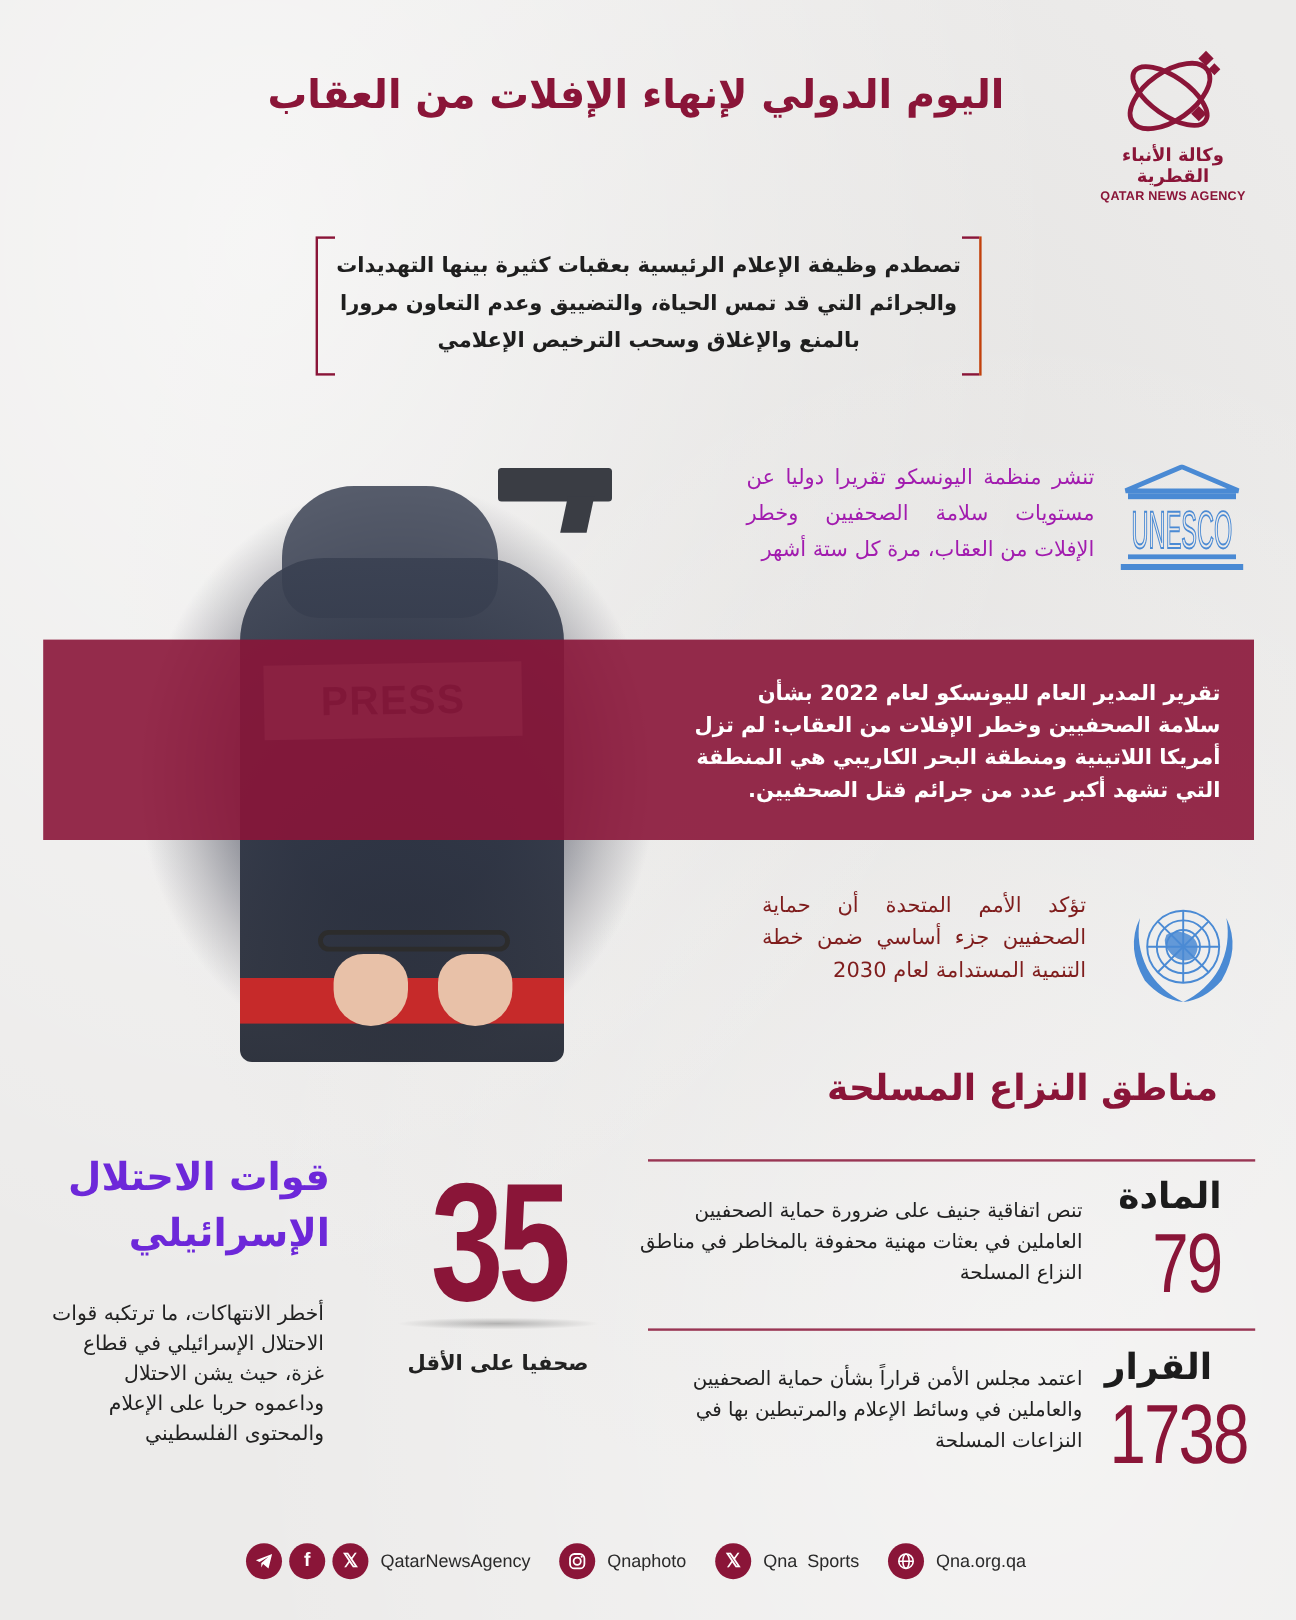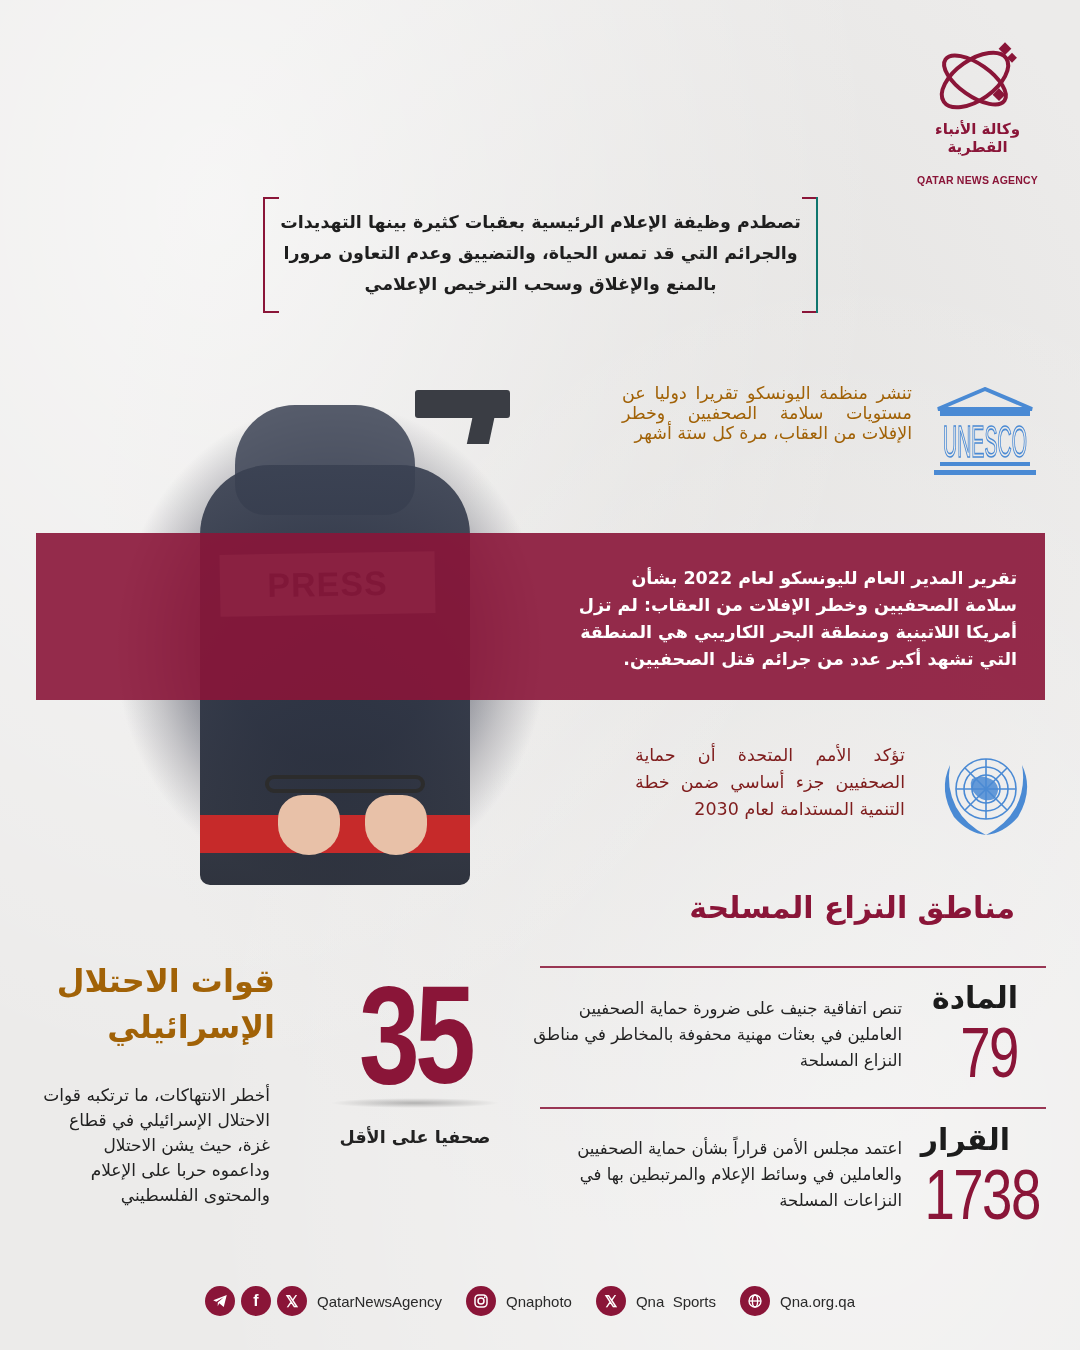--- a/index.html
+++ b/index.html
@@ -14,29 +14,29 @@
       radial-gradient(ellipse at 60% 40%, rgba(210,208,205,0.35), transparent 60%);
     font-family: "DejaVu Sans", sans-serif;
     color: #2a2a2a;
   }
   .abs { position: absolute; }
 
   
   .logo { left: 905px; top: 38px; width: 145px; height: 128px; text-align: center; }
   .logo svg { display: block; margin: 0 auto; }
   .logo-ar { font-size: 15px; font-weight: bold; color: #8a1538; direction: rtl; margin-top: 2px; }
-  .logo-en { font-family: "Liberation Sans", sans-serif; font-size: 10.5px; font-weight: bold; color: #8a1538; letter-spacing: 0.2px; margin-top: 18px; }
+  .logo-en { font-family: "Liberation Sans", sans-serif; font-size: 10.5px; font-weight: bold; color: #8a1538; letter-spacing: 0.2px; margin-top: 2px; }
 
   
   .title { right: 210px; top: 55px; width: 680px; text-align: center; direction: rtl;
     color: #8a1538; font-weight: bold; font-size: 33px; line-height: 48px; }
 
   
   .intro { left: 263px; top: 197px; width: 555px; height: 116px;
-    border-left: 2px solid #8a1538; border-right: 2px solid #0f766e; }
+    border-left: 2px solid #8a1538; border-right: 2px solid #c2410c; }
   .intro::before, .intro::after { content: ""; position: absolute; left: 0; right: 0; height: 2px; background: linear-gradient(90deg, #8a1538 0, #8a1538 14px, transparent 14px, transparent calc(100% - 14px), #8a1538 calc(100% - 14px)); }
   .intro::before { top: 0; }
   .intro::after { bottom: 0; }
   .intro p { direction: rtl; text-align: center; font-weight: bold; font-size: 17.5px; line-height: 31px; color: #1e1e1e; padding-top: 10px; }
 
   
   .photo { left: 40px; top: 375px; width: 530px; height: 520px; }
   .photo .fade { position:absolute; inset:0;
     background: radial-gradient(ellipse 48% 55% at 55% 52%, rgba(40,44,60,0.92) 0%, rgba(55,60,78,0.75) 40%, rgba(120,120,130,0.35) 70%, rgba(236,235,234,0) 85%); }
   .photo .vest { position:absolute; left: 160px; top: 90px; width: 270px; height: 420px; background: linear-gradient(180deg, #3a4152 0%, #2b3140 60%, #1f2430 100%); border-radius: 70px 70px 10px 10px; opacity: 0.92; }
@@ -47,21 +47,21 @@
   .photo .gun::after { content:""; position:absolute; right: 18px; top: 24px; width: 22px; height: 30px; background: #3a3d44; transform: skewX(-12deg); }
   .photo .cuff { position:absolute; left: 225px; top: 400px; width: 160px; height: 18px; border: 4px solid #2c2c2c; border-radius: 12px; }
   .photo .hand-l, .photo .hand-r { position:absolute; top: 420px; width: 62px; height: 60px; background: #e8c1a8; border-radius: 40% 40% 50% 50%; }
   .photo .hand-l { left: 238px; } .photo .hand-r { left: 325px; }
 
   
   .band { left: 36px; top: 533px; width: 1009px; height: 167px; background: rgba(138,21,56,0.9); }
   .band p { position:absolute; right: 28px; top: 32px; width: 440px; direction: rtl; text-align: right; color: #ffffff; font-size: 17.5px; line-height: 27px; font-weight: bold; }
 
   
-  .unesco-text { right: 168px; top: 383px; width: 290px; direction: rtl; text-align: justify; text-align-last: right; font-size: 17.5px; line-height: 20px; color: #a16207; }
+  .unesco-text { right: 168px; top: 383px; width: 290px; direction: rtl; text-align: justify; text-align-last: right; font-size: 17.5px; line-height: 30px; color: #a21caf; }
   .unesco-logo { left: 932px; top: 387px; width: 106px; height: 90px; }
 
   
   .un-text { right: 175px; top: 742px; width: 270px; direction: rtl; text-align: justify; text-align-last: right; font-size: 17.5px; line-height: 27px; color: #7f1d1d; }
   .un-logo { left: 932px; top: 745px; width: 108px; height: 95px; }
 
   
   .zones-title { right: 65px; top: 890px; direction: rtl; color: #8a1538; font-weight: bold; font-size: 30px; letter-spacing: 3px; }
   .rule { left: 540px; width: 506px; height: 2px; background: #8a1538; opacity: 0.85; }
   .rule1 { top: 966px; } .rule2 { top: 1107px; }
@@ -76,21 +76,21 @@
   .res-num { right: 40px; top: 1160px; }
   .res-text { right: 178px; top: 1136px; }
 
   
   .big35 { left: 315px; top: 970px; width: 200px; text-align: center; font-family: "Liberation Sans", sans-serif; font-weight: bold; color: #8a1538; font-size: 140px; line-height: 130px; letter-spacing: -6px; transform: scaleX(0.78); }
   .shadow35 { left: 330px; top: 1098px; width: 170px; height: 10px; background: radial-gradient(ellipse at center, rgba(0,0,0,0.25), transparent 70%); }
   .stat-caption { left: 305px; top: 1125px; width: 220px; direction: rtl; text-align: center; font-size: 17.5px; line-height: 25px; color: #222; }
   .stat-caption .hl { font-weight: bold; display: block; }
 
   
-  .occ-title { left: 40px; top: 958px; width: 235px; direction: rtl; text-align: right; color: #a16207; font-size: 32px; line-height: 46px; font-weight: bold; }
+  .occ-title { left: 40px; top: 958px; width: 235px; direction: rtl; text-align: right; color: #6d28d9; font-size: 32px; line-height: 46px; font-weight: bold; }
   .occ-text { left: 40px; top: 1083px; width: 230px; direction: rtl; text-align: right; font-size: 17px; line-height: 25px; color: #222; }
 
   
   .footer { left: 205px; top: 1284px; height: 34px; display: flex; align-items: center; gap: 6px; }
   .ico { width: 30px; height: 30px; border-radius: 50%; background: #8a1538; display:flex; align-items:center; justify-content:center; color:#fff; font-family: "Liberation Sans", sans-serif; font-weight: bold; font-size: 16px; }
   .ico svg { width: 18px; height: 18px; }
   .handle { font-family: "Liberation Sans", sans-serif; font-size: 15px; color: #2a2a2a; margin-right: 18px; margin-left: 4px; }
 </style>
 </head>
 <body>
@@ -101,20 +101,21 @@
     <ellipse cx="52" cy="42" rx="36" ry="16" fill="none" stroke="#8a1538" stroke-width="4" transform="rotate(35 52 42)"></ellipse>
     <rect x="78" y="6" width="9" height="9" fill="#8a1538" transform="rotate(45 82 10)"></rect>
     <rect x="86" y="16" width="7" height="7" fill="#8a1538" transform="rotate(45 89 19)"></rect>
     <rect x="72" y="52" width="9" height="9" fill="#8a1538" transform="rotate(45 76 56)"></rect>
   </svg>
   <div class="logo-ar">وكالة الأنباء القطرية</div>
   <div class="logo-en">QATAR NEWS AGENCY</div>
 </div>
 
 <div class="abs title">
+  <div>اليوم الدولي لإنهاء الإفلات من العقاب</div>
 </div>
 
 <div class="abs intro">
   <p>تصطدم وظيفة الإعلام الرئيسية بعقبات كثيرة بينها التهديدات والجرائم التي قد تمس الحياة، والتضييق وعدم التعاون مرورا بالمنع والإغلاق وسحب الترخيص الإعلامي</p>
 </div>
 
 <div class="abs photo">
   <div class="fade"></div>
   <div class="hood"></div>
   <div class="vest"></div>

